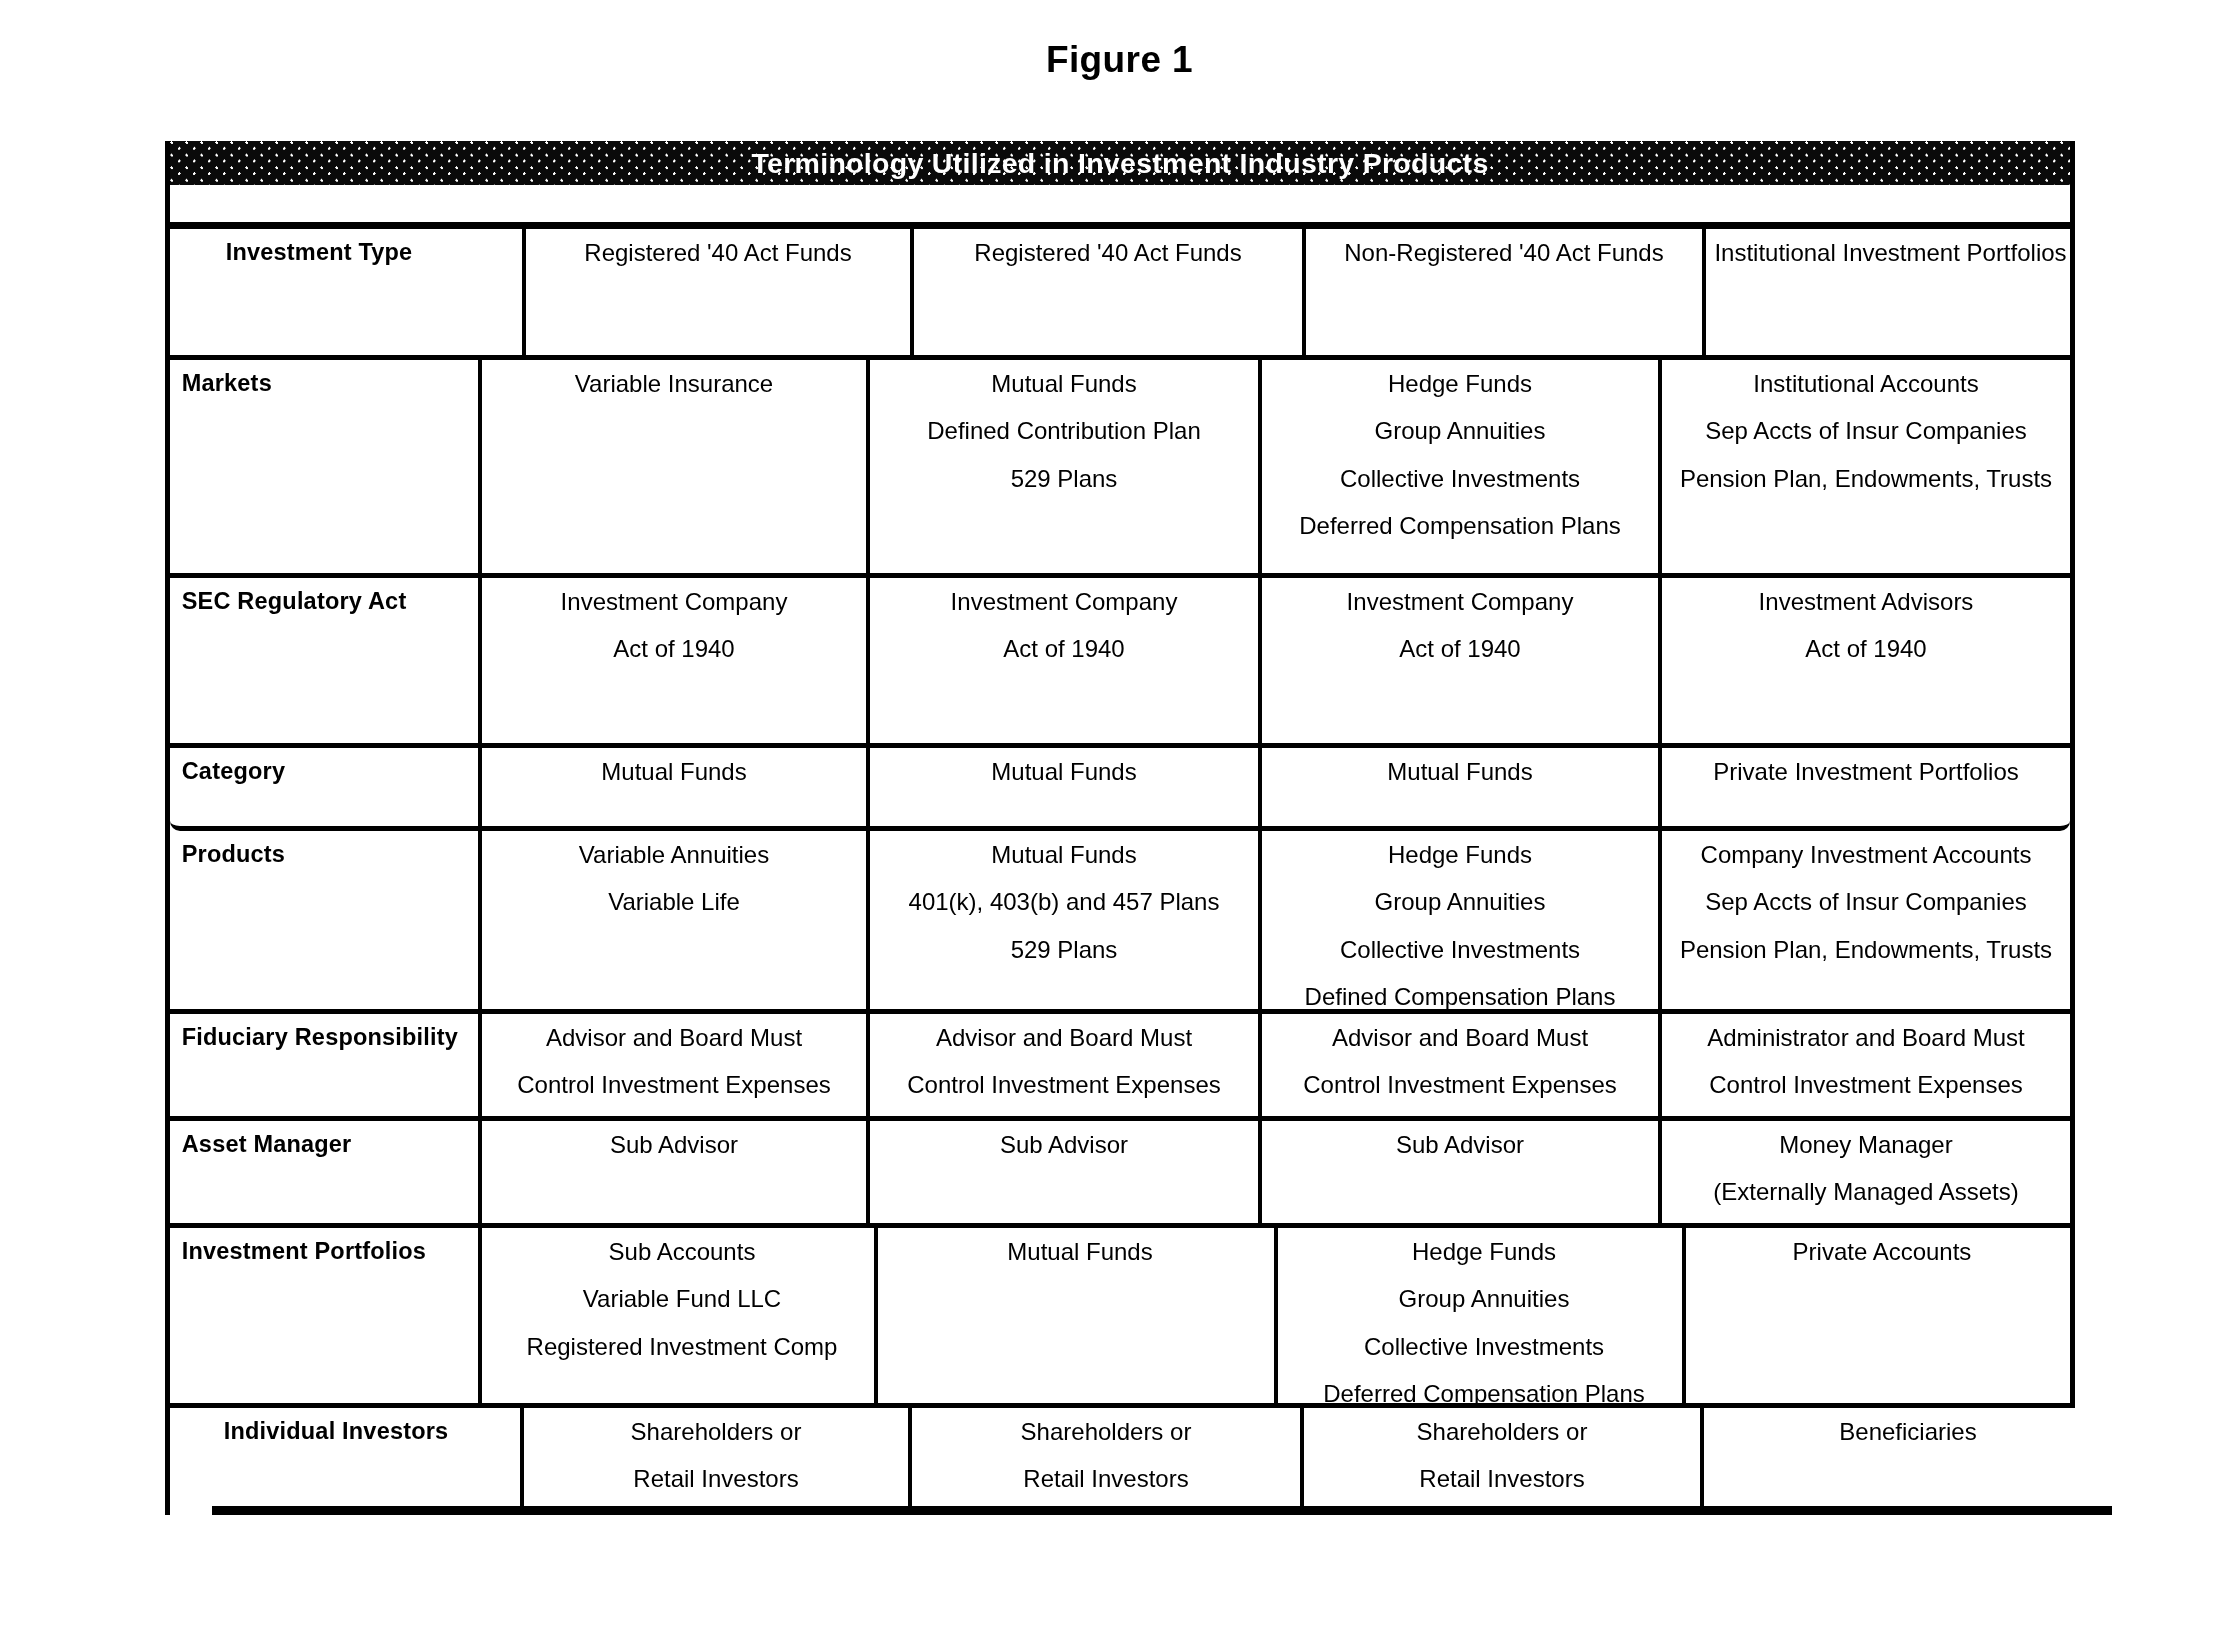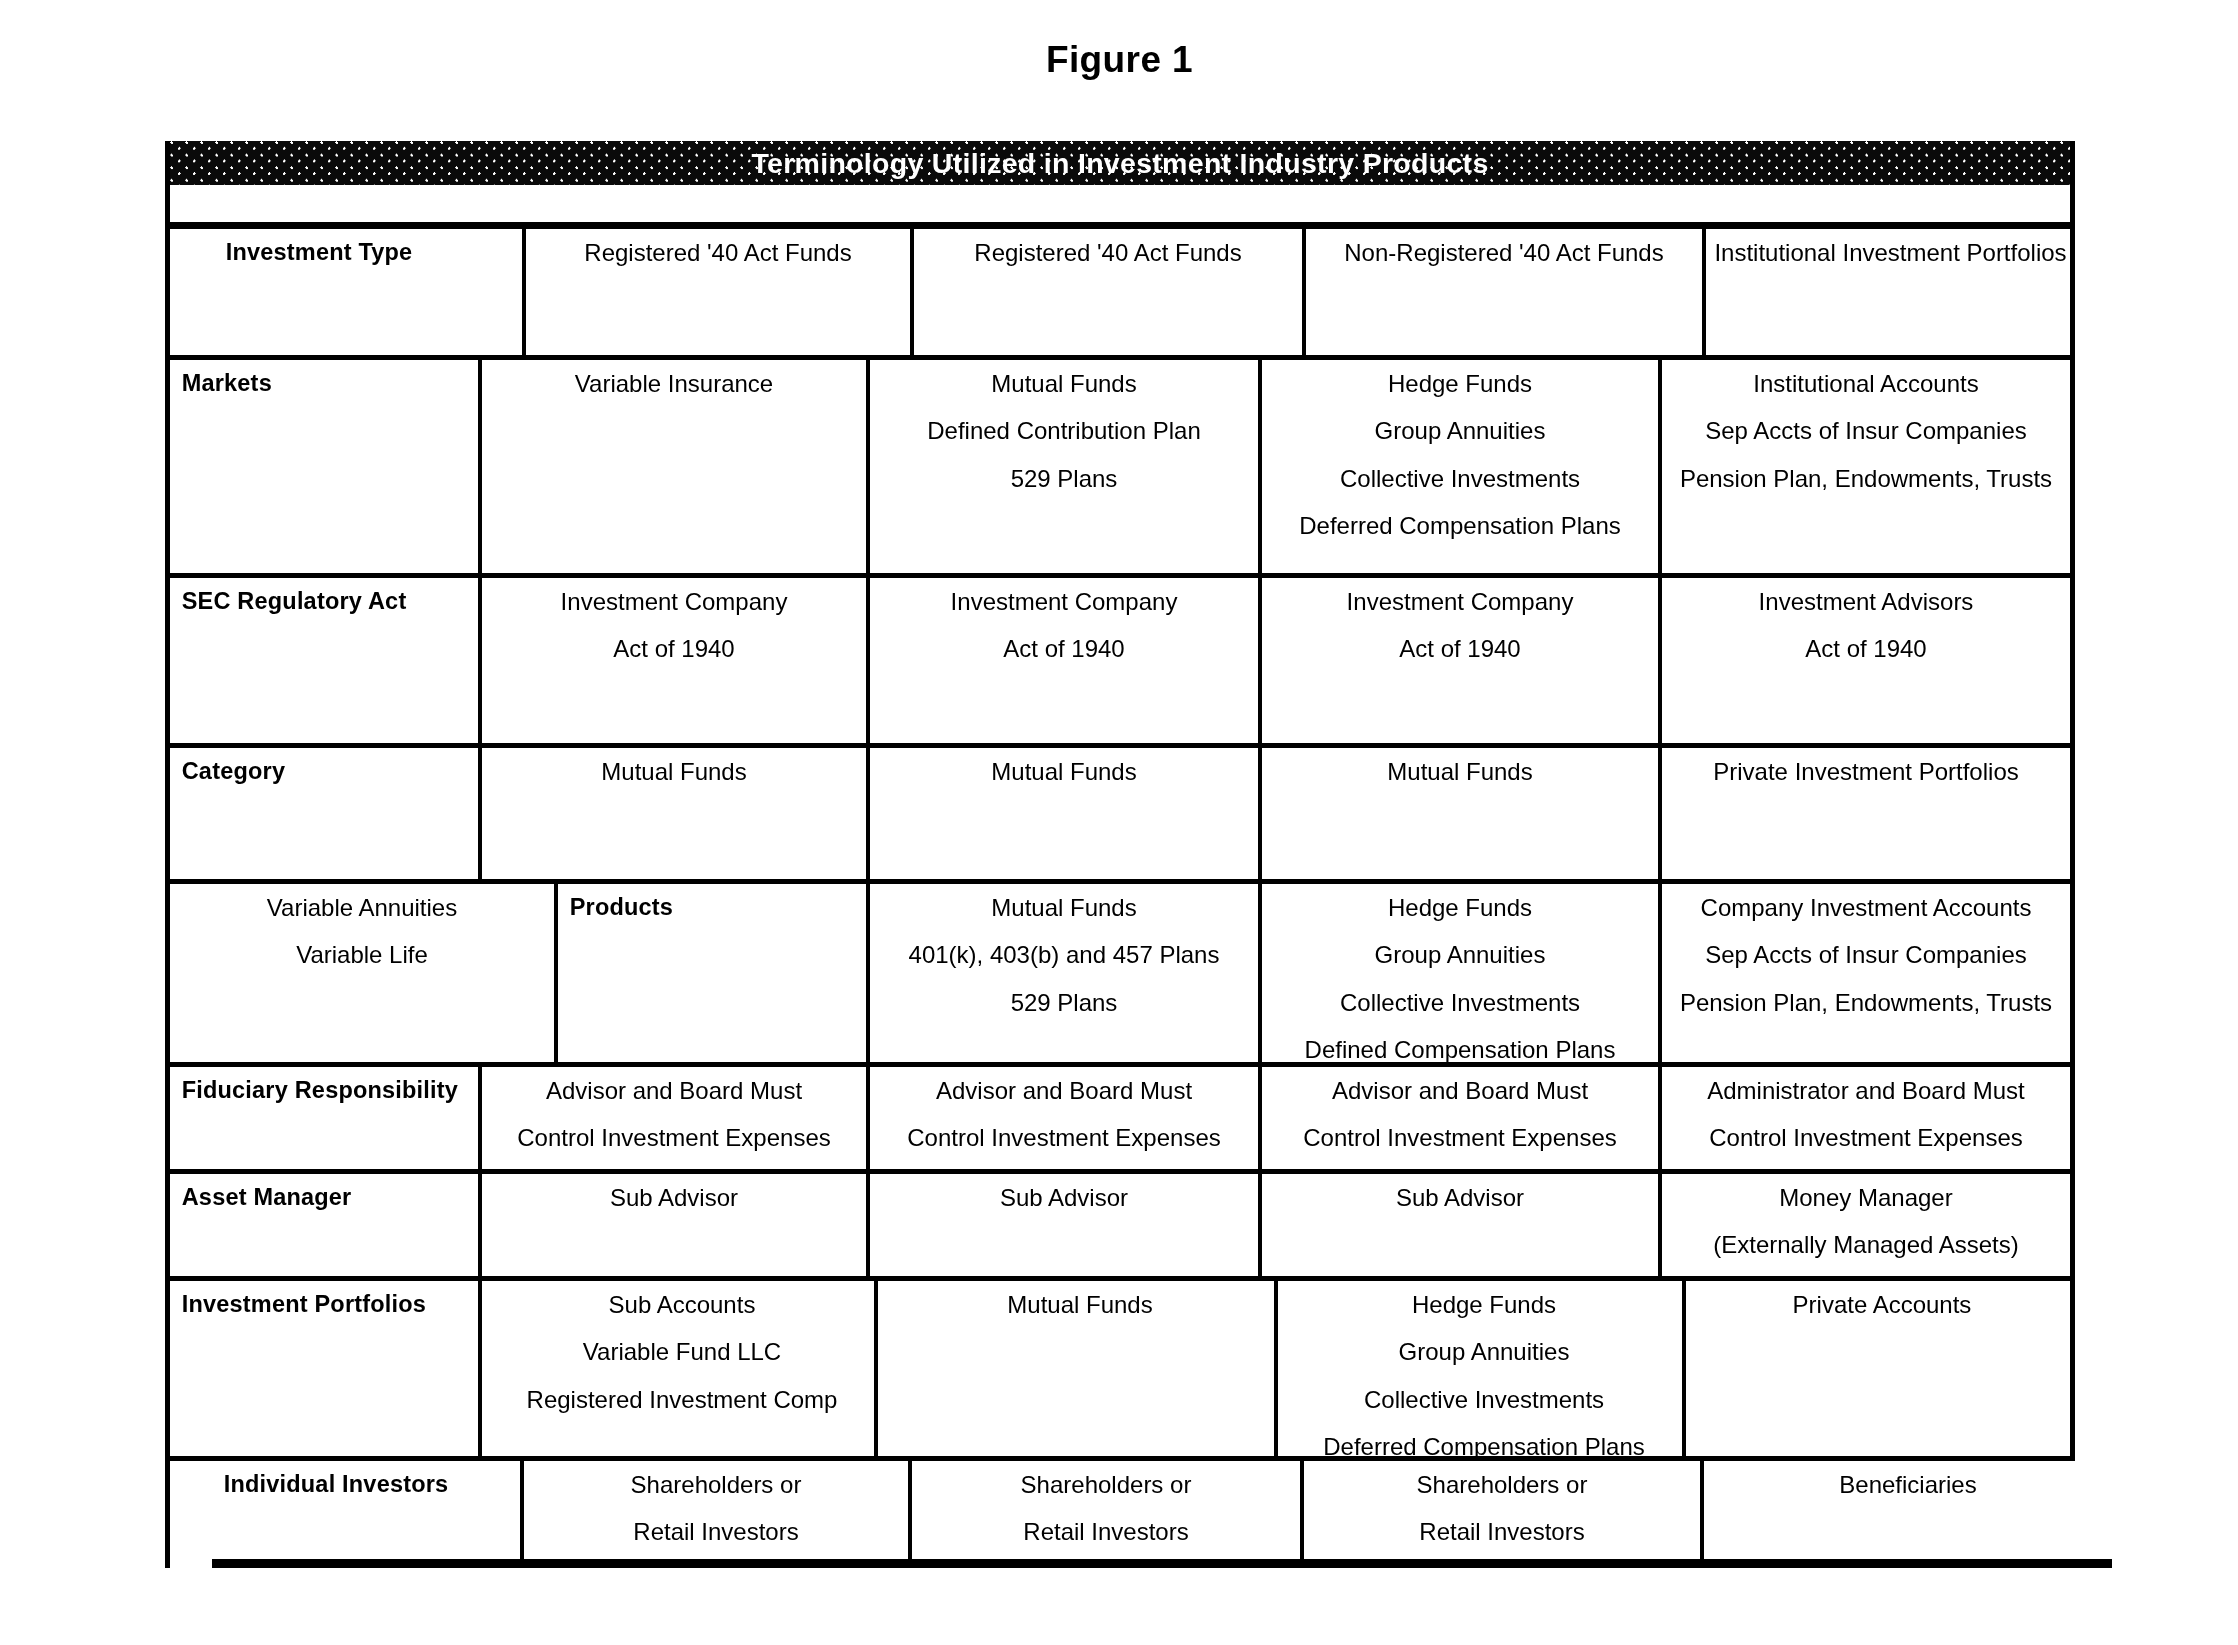--- a/index.html
+++ b/index.html
@@ -130,21 +130,21 @@
     white-space: nowrap;
   }
   .cell .line:last-child { margin-bottom: 0; }
 
   .cell.label .line { margin-bottom: 0; }
 
   
   .row.h1  { height: 131px; padding-left: 44px; }
   .row.h2  { height: 218px; }
   .row.h3  { height: 170px; }
-  .row.h4  { height: 136px; }
+  .row.h4  { height: 83px; border-radius: 10px; }
   .row.h5  { height: 183px; }
   .row.h6  { height: 107px; }
   .row.h7  { height: 107px; }
   .row.h8  { height: 180px; gap: 8px; }
   .row.h9  { height: 107px; }
 </style>
 </head>
 <body>
 
 <div class="page">
@@ -233,26 +233,26 @@
             <span class="line">Mutual Funds</span>
           </div>
           <div class="cell val c3">
             <span class="line">Mutual Funds</span>
           </div>
           <div class="cell val c4">
             <span class="line">Private Investment Portfolios</span>
           </div>
         </div>
         <div class="row h5">
+          <div class="cell label">
+            <span class="line">Products</span>
+          </div>
           <div class="cell val c1">
             <span class="line">Variable Annuities</span>
             <span class="line">Variable Life</span>
-          </div>
-          <div class="cell label">
-            <span class="line">Products</span>
           </div>
           <div class="cell val c2">
             <span class="line">Mutual Funds</span>
             <span class="line">401(k), 403(b) and 457 Plans</span>
             <span class="line">529 Plans</span>
           </div>
           <div class="cell val c3">
             <span class="line">Hedge Funds</span>
             <span class="line">Group Annuities</span>
             <span class="line">Collective Investments</span>

